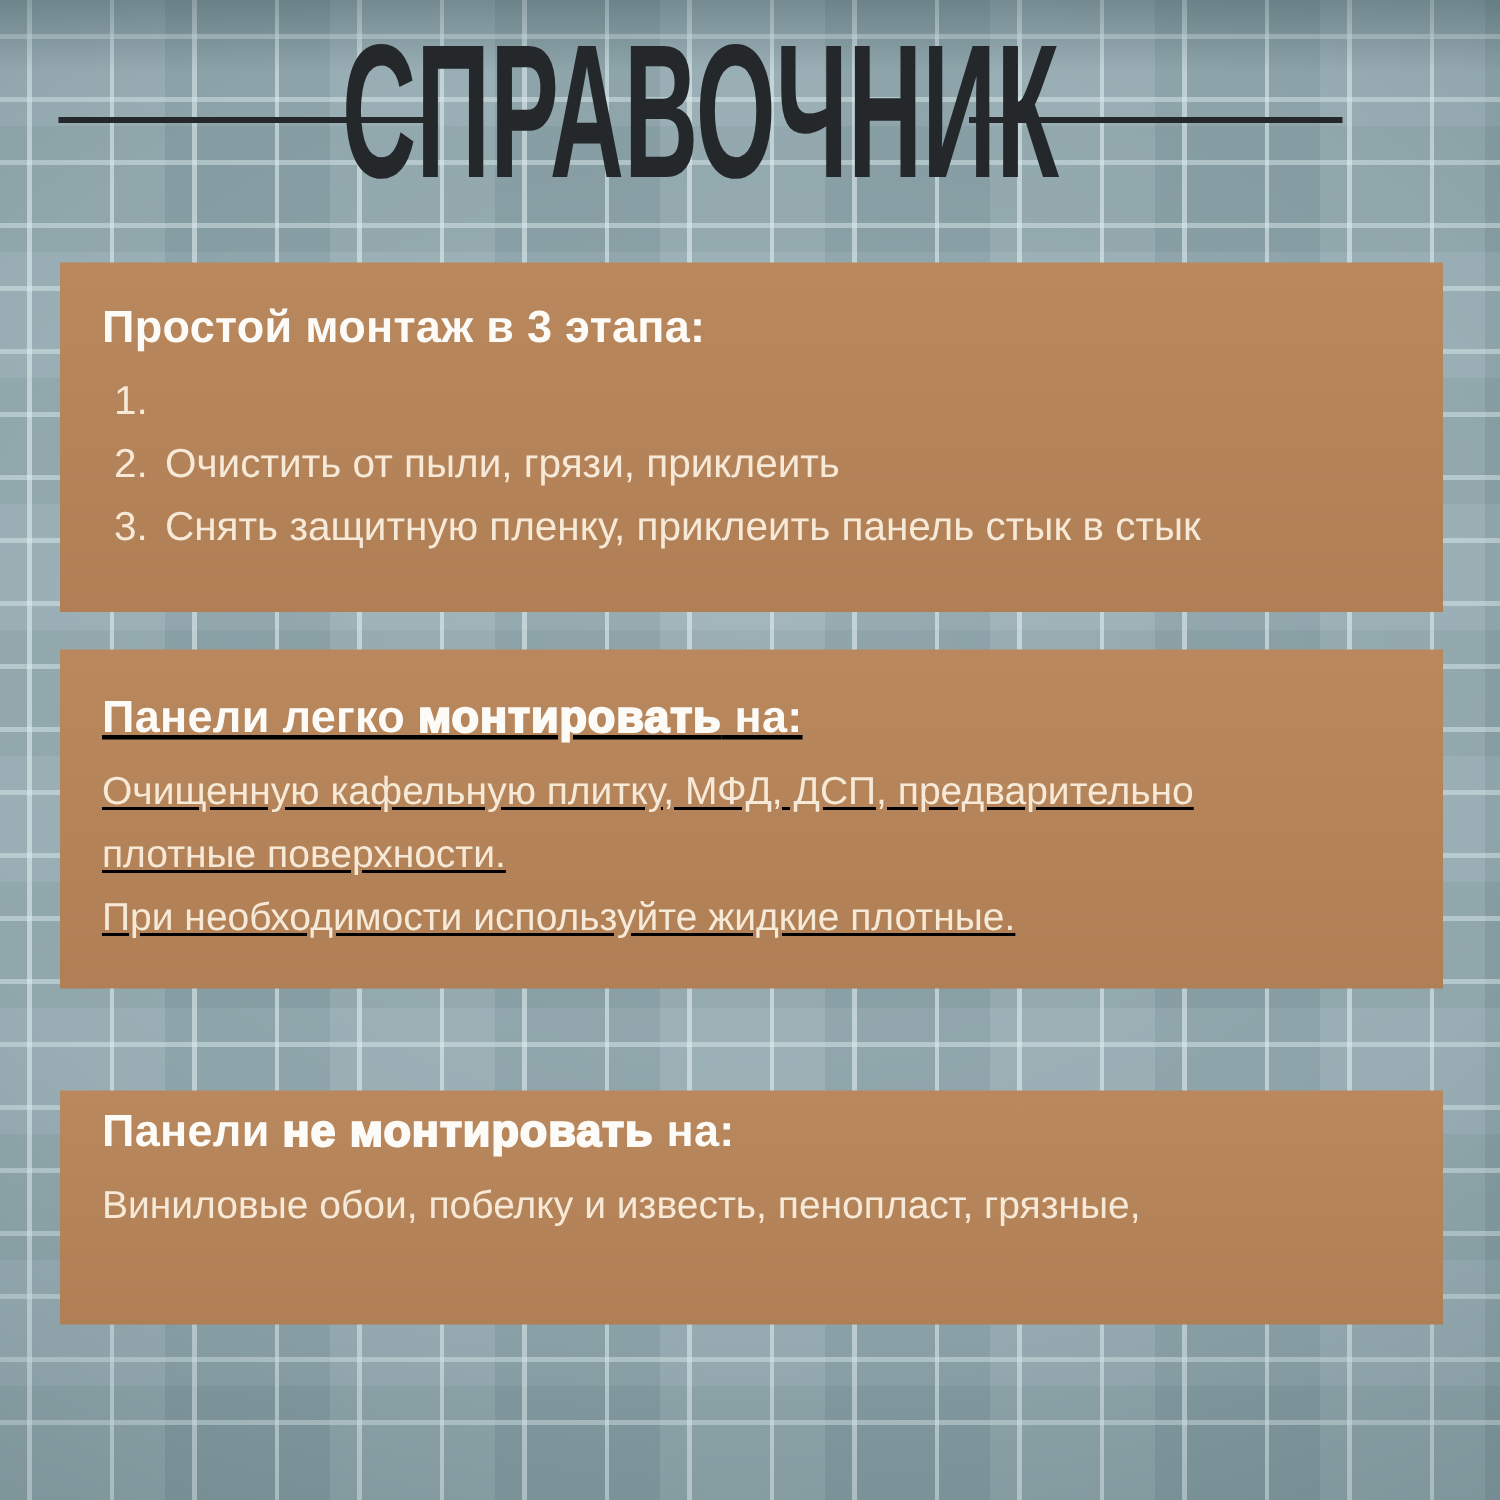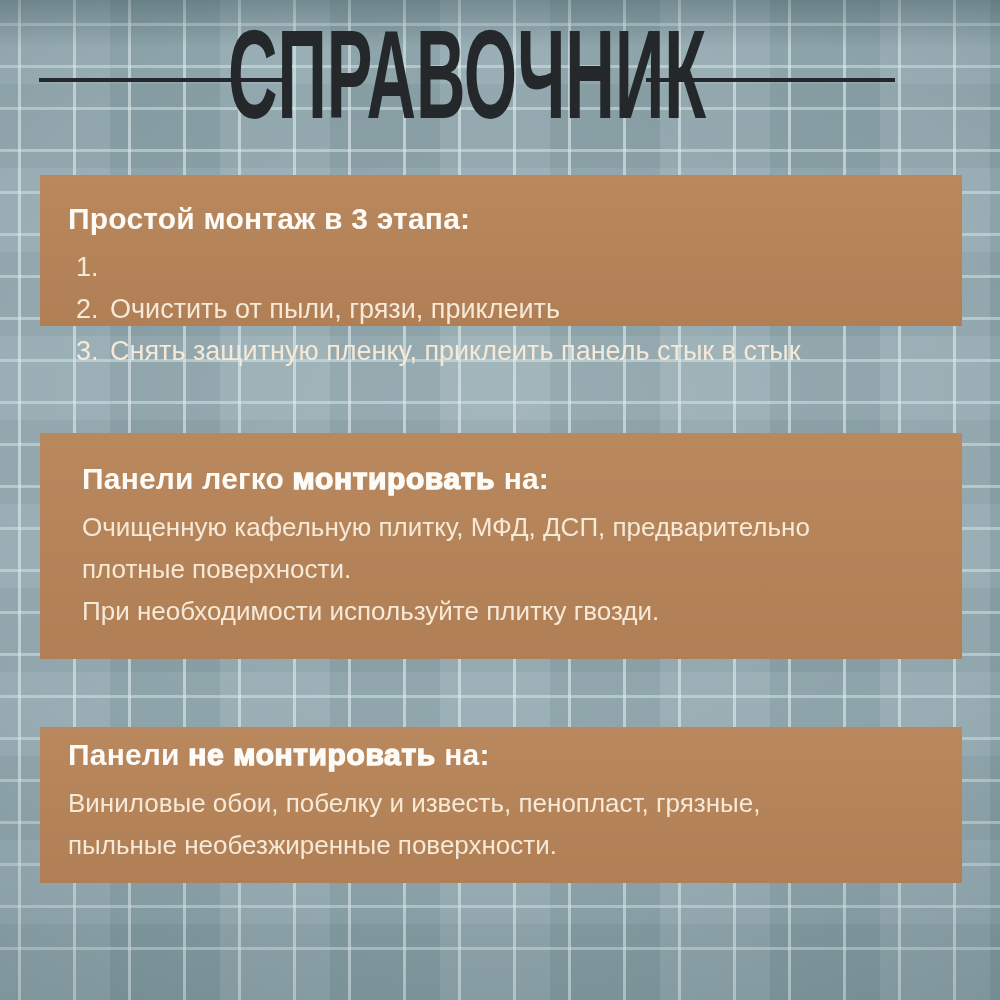--- a/index.html
+++ b/index.html
@@ -29,22 +29,22 @@
     color:var(--title-ink,#24282b);
     transform:translateX(-50%) scaleX(0.54);
     transform-origin:center;
     letter-spacing:0;
   }
   .card{
     position:absolute;left:40px;width:922px;box-sizing:border-box;
     background-color:var(--card-bg,#b78458);
     background-image:linear-gradient(180deg, rgba(255,255,255,0.03), rgba(0,0,0,0.04));
   }
-  .card-1{top:175px;height:151px;padding:26px 28px;}
-  .card-2{top:433px;height:226px;padding:28px 42px;}
+  .card-1{top:175px;height:233px;padding:26px 28px;}
+  .card-2{top:433px;height:226px;padding:28px 28px;text-decoration:underline;}
   .card-3{top:727px;height:156px;padding:10px 28px;}
   .card h2{
     margin:0 0 9px 0;
     font-size:30px;line-height:36px;font-weight:700;
     color:var(--heading-text,#fdfbf7);
     letter-spacing:0.2px;
   }
   .heavy{
     font-weight:700;
     -webkit-text-stroke:1.4px var(--heading-text,#fdfbf7);
@@ -89,25 +89,24 @@
         <span>Снять защитную пленку, приклеить панель стык в стык</span>
       </li>
     </ol>
   </section>
 
   <section class="card card-2">
     <h2><span>Панели легко </span><span class="heavy">монтировать</span><span> на:</span></h2>
     <div class="body-lines">
       <div class="body-line">Очищенную кафельную плитку, МФД, ДСП, предварительно</div>
       <div class="body-line">плотные поверхности.</div>
-      <div class="body-line">При необходимости используйте плитку гвозди.</div>
+      <div class="body-line">При необходимости используйте жидкие плотные.</div>
     </div>
   </section>
 
   <section class="card card-3">
     <h2><span>Панели </span><span class="heavy">не монтировать</span><span> на:</span></h2>
     <div class="body-lines">
       <div class="body-line">Виниловые обои, побелку и известь, пенопласт, грязные,</div>
-      <div class="body-line">пыльные необезжиренные поверхности.</div>
     </div>
   </section>
 
 </div>
 
 </body></html>

